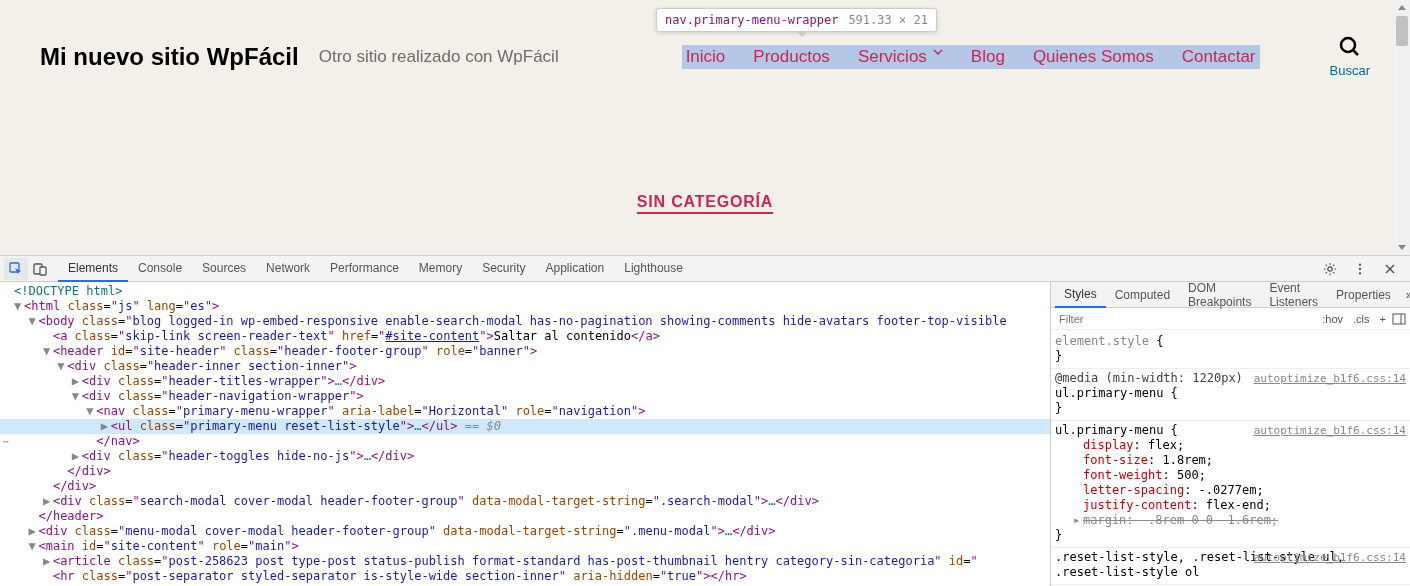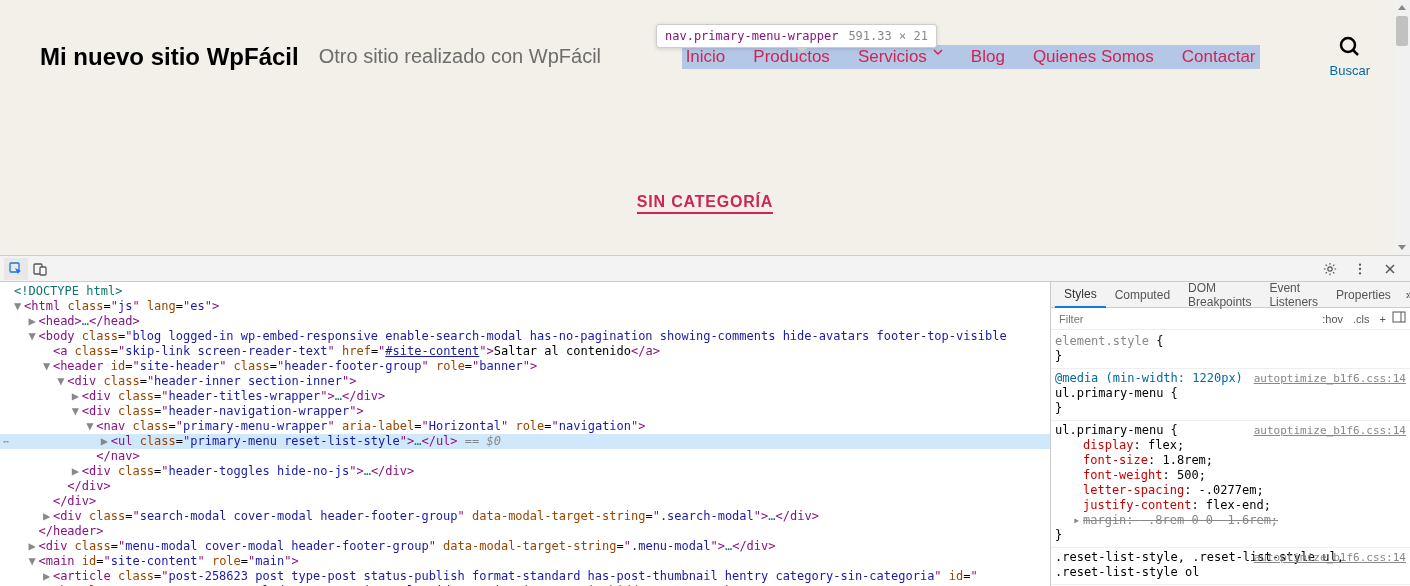--- a/index.html
+++ b/index.html
@@ -1,27 +1,27 @@
 <!DOCTYPE html>
 <html><head>
 <meta charset="utf-8">
 <style>
 * { margin: 0; padding: 0; box-sizing: border-box; }
 body { font-family: -apple-system, BlinkMacSystemFont, "Segoe UI", Helvetica, Arial, sans-serif; font-size: 12px; background: #fff; }
 
 
 .website-preview { height: 255px; background: #f3efe9; overflow: hidden; position: relative; }
-.dev-tooltip { position: absolute; top: 24px; left: 656px; background: #fff; border: 1px solid #ccc; border-radius: 3px; padding: 4px 8px; font-size: 12px; box-shadow: 0 1px 4px rgba(0,0,0,0.15); display: flex; align-items: flex-start; gap: 10px; }
+.dev-tooltip { position: absolute; top: 8px; left: 656px; background: #fff; border: 1px solid #ccc; border-radius: 3px; padding: 4px 8px; font-size: 12px; box-shadow: 0 1px 4px rgba(0,0,0,0.15); display: flex; align-items: flex-start; gap: 10px; }
 .dev-tooltip .selector { color: #881280; font-family: Menlo, Consolas, monospace; }
 .dev-tooltip .dims { color: #888; font-family: Menlo, Consolas, monospace; }
 .dev-tooltip::after { content: ''; position: absolute; bottom: -6px; left: 50%; width: 0; height: 0; border-left: 6px solid transparent; border-right: 6px solid transparent; border-top: 6px solid #ccc; }
 
 .site-header { display: flex; align-items: center; padding: 35px 40px 20px; }
 .site-title { font-size: 24px; font-weight: 700; color: #000; margin-right: 20px; }
-.site-desc { font-size: 20px; color: #6d6d6d; }
+.site-desc { font-size: 17px; color: #6d6d6d; }
 .spacer { flex: 1; }
 .primary-menu { display: flex; gap: 28px; background: rgba(120, 160, 230, 0.5); padding: 2px 4px; }
 .primary-menu a { color: #cd2653; font-size: 17px; font-weight: 500; text-decoration: none; }
 .primary-menu .menu-item { display: flex; gap: 6px; }
 .chev { width: 10px; height: 10px; }
 .search-block { margin-left: 70px; text-align: center; }
 .search-icon { width: 24px; height: 24px; display: block; margin: 0 auto 4px; }
 .search-label { font-size: 13px; color: #0369a1; }
 .category-label { text-align: center; margin-top: 95px; }
 .category-label span { color: #cd2653; font-size: 16px; font-weight: 700; letter-spacing: 0.05em; border-bottom: 2px solid #cd2653; padding-bottom: 2px; }
@@ -58,35 +58,35 @@
 .dots-gutter { position: absolute; left: 0; width: 12px; color: #888; text-align: center; font-size: 10px; }
 
 .dt-sidebar { width: 360px; border-left: 1px solid #ccc; display: flex; flex-direction: column; }
 .dt-side-tabs { display: flex; align-items: center; border-bottom: 1px solid #ccc; background: #f3f3f3; height: 26px; padding: 0 4px; }
 .dt-side-tab { padding: 5px 9px; font-size: 12px; color: #555; cursor: pointer; }
 .dt-side-tab.active { color: #333; border-bottom: 2px solid #1a73e8; }
 .dt-side-more { margin-left: auto; padding: 0 6px; color: #555; }
 
 .dt-filter-row { display: flex; align-items: center; border-bottom: 1px solid #eee; height: 22px; }
 .dt-filter-input { flex: 1; border: none; outline: none; font-size: 11px; padding: 0 8px; color: #888; background: transparent; }
-.dt-filter-btns { display: flex; align-items: flex-start; gap: 2px; padding-right: 4px; font-size: 11px; color: #555; }
+.dt-filter-btns { display: flex; align-items: center; gap: 2px; padding-right: 4px; font-size: 11px; color: #555; }
 .dt-filter-btn { padding: 2px 4px; cursor: pointer; }
 
 .dt-styles { flex: 1; overflow: auto; font-family: Menlo, Consolas, monospace; font-size: 12px; line-height: 15px; padding: 2px 0; }
 .style-block { border-bottom: 1px solid #eee; padding: 2px 20px 4px 4px; position: relative; }
 .style-selector { color: #000; }
 .style-brace { color: #000; }
 .style-prop { padding-left: 18px; }
 .style-prop .pname { color: #c80000; }
 .style-prop .pval { color: #000; }
 .style-prop.struck { text-decoration: line-through; color: #888; }
 .style-prop.struck .pname, .style-prop.struck .pval { color: #888; }
 .style-source { position: absolute; right: 4px; top: 2px; font-size: 11px; color: #888; text-decoration: underline; }
 .style-tri { color: #888; display: inline-block; width: 10px; }
-.media-query { color: #0369a1; }
+.media-query { color: #404040; }
 .element-style-note { color: #888; }
 
 svg { display: block; }
 </style>
 </head>
 <body>
 
 <div class="website-preview">
   <div class="dev-tooltip">
     <span class="selector">nav.primary-menu-wrapper</span>
@@ -147,20 +147,31 @@
           <rect x="2" y="2" width="9" height="9" rx="1"></rect>
           <path d="M7 7 l6 3 l-2 1 l-1 2 z" fill="#1a73e8" stroke="none"></path>
         </svg>
     </div>
     <div class="dt-icon-btn">
       <svg width="16" height="16" viewBox="0 0 16 16" fill="none" stroke="#555" stroke-width="1.3">
           <rect x="2" y="3" width="8" height="10" rx="1"></rect>
           <rect x="8" y="6" width="6" height="8" rx="1" fill="#fff"></rect>
         </svg>
     </div>
+    <div class="dt-tabs" id="dt-main-tabs">
+        <div class="dt-tab active">Elements</div>
+        <div class="dt-tab">Console</div>
+        <div class="dt-tab">Sources</div>
+        <div class="dt-tab">Network</div>
+        <div class="dt-tab">Performance</div>
+        <div class="dt-tab">Memory</div>
+        <div class="dt-tab">Security</div>
+        <div class="dt-tab">Application</div>
+        <div class="dt-tab">Lighthouse</div>
+      </div>
     <div class="dt-toolbar-right">
       <div class="dt-icon-btn">
         <svg width="14" height="14" viewBox="0 0 16 16" fill="none" stroke="#555" stroke-width="1.3">
             <circle cx="8" cy="8" r="2.5"></circle>
             <path d="M8 1v2M8 13v2M1 8h2M13 8h2M3 3l1.5 1.5M11.5 11.5L13 13M13 3l-1.5 1.5M4.5 11.5L3 13"></path>
           </svg>
       </div>
       <div class="dt-icon-btn">
         <svg width="14" height="14" viewBox="0 0 16 16" fill="#555">
             <circle cx="8" cy="3" r="1.3"></circle>
@@ -174,21 +185,20 @@
             <line x1="10" y1="2" x2="2" y2="10"></line>
           </svg>
       </div>
     </div>
   </div>
 
   <div class="dt-body">
     <div class="dt-elements" id="dt-elements">
         <div class="dt-line"><span class="comment">&lt;!DOCTYPE html&gt;</span></div>
         <div class="dt-line"><span class="dt-arrow">▼</span><span class="tag-bracket">&lt;</span><span class="tag-name">html</span> <span class="attr-name">class</span>=<span class="tag-bracket">"</span><span class="attr-value">js</span><span class="tag-bracket">"</span> <span class="attr-name">lang</span>=<span class="tag-bracket">"</span><span class="attr-value">es</span><span class="tag-bracket">"</span><span class="tag-bracket">&gt;</span></div>
-        <div class="dt-line">  <span class="dt-arrow">▶</span><span class="tag-bracket">&lt;</span><span class="tag-name">head</span><span class="tag-bracket">&gt;</span><span class="comment">…</span><span class="tag-bracket">&lt;/</span><span class="tag-name">head</span><span class="tag-bracket">&gt;</span></div>
         <div class="dt-line">  <span class="dt-arrow">▼</span><span class="tag-bracket">&lt;</span><span class="tag-name">body</span> <span class="attr-name">class</span>=<span class="tag-bracket">"</span><span class="attr-value">blog logged-in wp-embed-responsive enable-search-modal has-no-pagination showing-comments hide-avatars footer-top-visible</span></div>
         <div class="dt-line">    <span class="dt-arrow"> </span><span class="tag-bracket">&lt;</span><span class="tag-name">a</span> <span class="attr-name">class</span>=<span class="tag-bracket">"</span><span class="attr-value">skip-link screen-reader-text</span><span class="tag-bracket">"</span> <span class="attr-name">href</span>=<span class="tag-bracket">"</span><span class="attr-link">#site-content</span><span class="tag-bracket">"</span><span class="tag-bracket">&gt;</span><span class="text-content">Saltar al contenido</span><span class="tag-bracket">&lt;/</span><span class="tag-name">a</span><span class="tag-bracket">&gt;</span></div>
         <div class="dt-line">    <span class="dt-arrow">▼</span><span class="tag-bracket">&lt;</span><span class="tag-name">header</span> <span class="attr-name">id</span>=<span class="tag-bracket">"</span><span class="attr-value">site-header</span><span class="tag-bracket">"</span> <span class="attr-name">class</span>=<span class="tag-bracket">"</span><span class="attr-value">header-footer-group</span><span class="tag-bracket">"</span> <span class="attr-name">role</span>=<span class="tag-bracket">"</span><span class="attr-value">banner</span><span class="tag-bracket">"</span><span class="tag-bracket">&gt;</span></div>
         <div class="dt-line">      <span class="dt-arrow">▼</span><span class="tag-bracket">&lt;</span><span class="tag-name">div</span> <span class="attr-name">class</span>=<span class="tag-bracket">"</span><span class="attr-value">header-inner section-inner</span><span class="tag-bracket">"</span><span class="tag-bracket">&gt;</span></div>
         <div class="dt-line">        <span class="dt-arrow">▶</span><span class="tag-bracket">&lt;</span><span class="tag-name">div</span> <span class="attr-name">class</span>=<span class="tag-bracket">"</span><span class="attr-value">header-titles-wrapper</span><span class="tag-bracket">"</span><span class="tag-bracket">&gt;</span><span class="comment">…</span><span class="tag-bracket">&lt;/</span><span class="tag-name">div</span><span class="tag-bracket">&gt;</span></div>
         <div class="dt-line">        <span class="dt-arrow">▼</span><span class="tag-bracket">&lt;</span><span class="tag-name">div</span> <span class="attr-name">class</span>=<span class="tag-bracket">"</span><span class="attr-value">header-navigation-wrapper</span><span class="tag-bracket">"</span><span class="tag-bracket">&gt;</span></div>
         <div class="dt-line">          <span class="dt-arrow">▼</span><span class="tag-bracket">&lt;</span><span class="tag-name">nav</span> <span class="attr-name">class</span>=<span class="tag-bracket">"</span><span class="attr-value">primary-menu-wrapper</span><span class="tag-bracket">"</span> <span class="attr-name">aria-label</span>=<span class="tag-bracket">"</span><span class="attr-value">Horizontal</span><span class="tag-bracket">"</span> <span class="attr-name">role</span>=<span class="tag-bracket">"</span><span class="attr-value">navigation</span><span class="tag-bracket">"</span><span class="tag-bracket">&gt;</span></div>
         <div class="dt-line selected">            <span class="dt-arrow">▶</span><span class="tag-bracket">&lt;</span><span class="tag-name">ul</span> <span class="attr-name">class</span>=<span class="tag-bracket">"</span><span class="attr-value">primary-menu reset-list-style</span><span class="tag-bracket">"</span><span class="tag-bracket">&gt;</span><span class="comment">…</span><span class="tag-bracket">&lt;/</span><span class="tag-name">ul</span><span class="tag-bracket">&gt;</span> <span class="js-val">== $0</span></div>
         <div class="dots-gutter" style="top: 152px;">⋯</div>
         <div class="dt-line">          <span class="dt-arrow"> </span><span class="tag-bracket">&lt;/</span><span class="tag-name">nav</span><span class="tag-bracket">&gt;</span></div>

